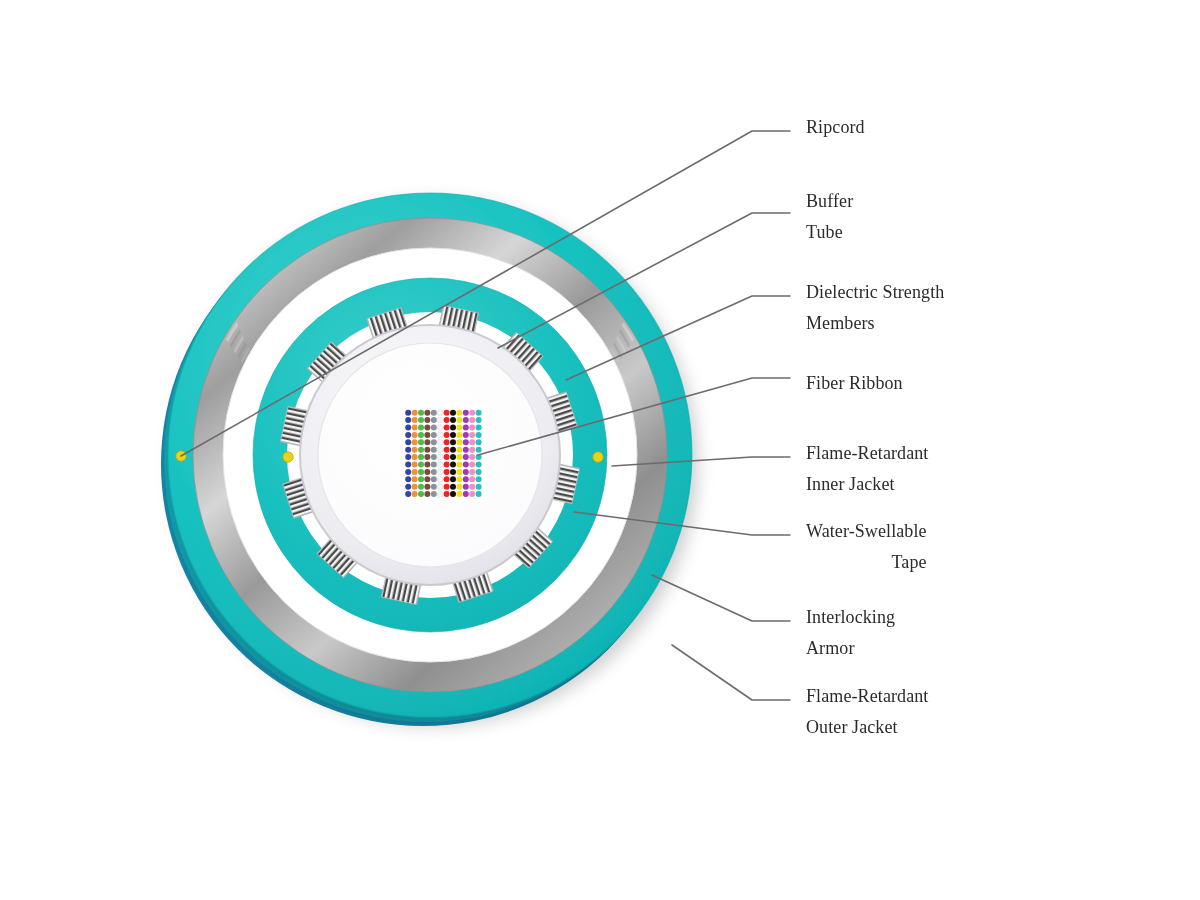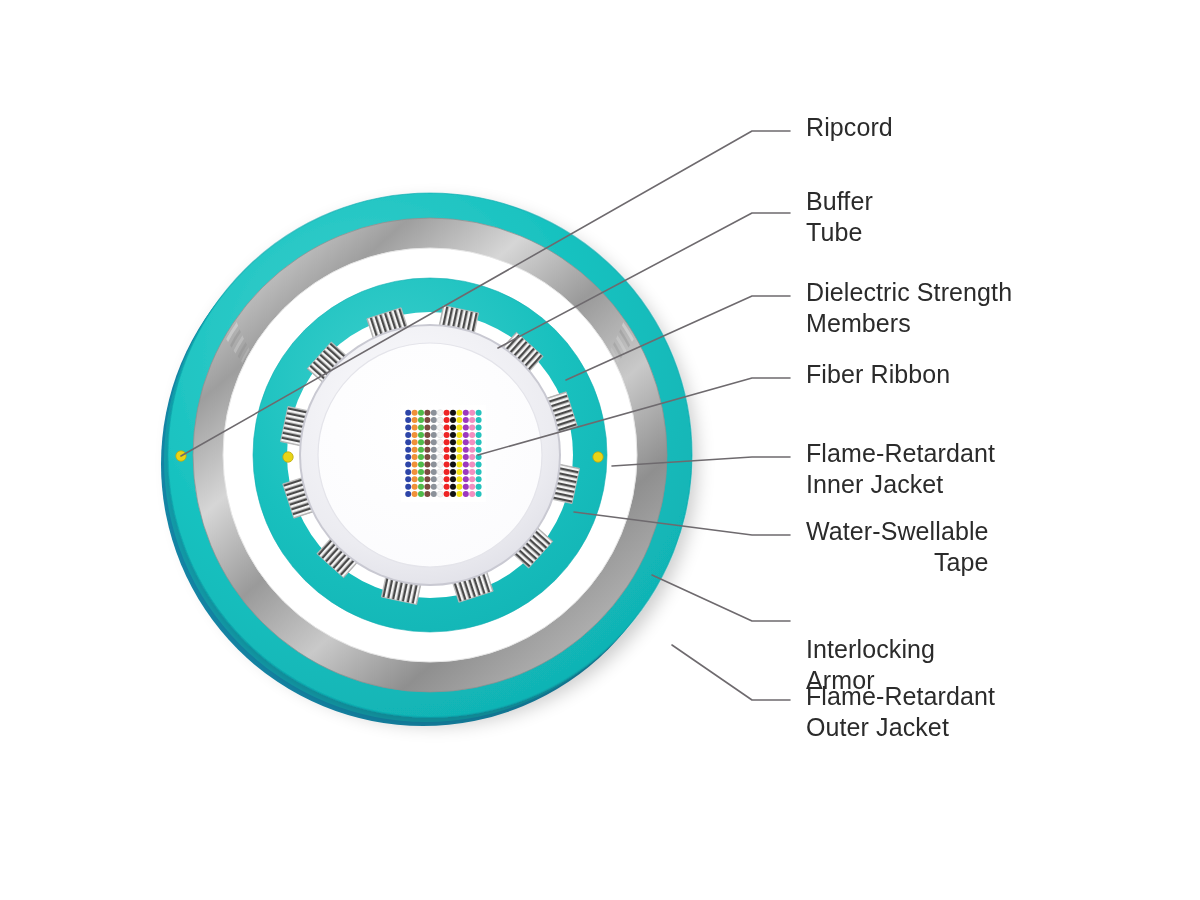--- a/index.html
+++ b/index.html
@@ -21,22 +21,22 @@
   }
   #diagram-svg {
     position: absolute;
     left: 0;
     top: 0;
     width: 1200px;
     height: 900px;
   }
   .callout-label {
     position: absolute;
-    font-family: Liberation Sans, sans-serif;
-    font-size: 25px;
+    font-family: Liberation Serif, serif;
+    font-size: 18px;
     line-height: 31px;
     color: #2b2b2b;
     white-space: pre;
     letter-spacing: 0.1px;
   }
 </style>
 </head>
 <body>
 
 <div id="stage">
@@ -350,24 +350,24 @@
         <polyline points="672,645 752,700 790,700" fill="none" stroke="#6e6a6e" stroke-width="1.6" stroke-linejoin="round" stroke-linecap="round"></polyline>
       </g>
   </svg>
 
   <div id="labels-layer">
       <div class="callout-label" style="left: 806px; top: 112px;">Ripcord</div>
       <div class="callout-label" style="left: 806px; top: 186px;">Buffer
 Tube</div>
       <div class="callout-label" style="left: 806px; top: 277px;">Dielectric Strength
 Members</div>
-      <div class="callout-label" style="left: 806px; top: 359px;">Fiber Ribbon</div>
+      <div class="callout-label" style="left: 806px; top: 368px;">Fiber Ribbon</div>
       <div class="callout-label" style="left: 806px; top: 438px;">Flame-Retardant
 Inner Jacket</div>
       <div class="callout-label" style="left: 806px; top: 516px; text-align: right;">Water-Swellable
 Tape</div>
-      <div class="callout-label" style="left: 806px; top: 634px;">Interlocking
+      <div class="callout-label" style="left: 806px; top: 602px;">Interlocking
 Armor</div>
       <div class="callout-label" style="left: 806px; top: 681px;">Flame-Retardant
 Outer Jacket</div>
     </div>
 
 </div>
 
 </body></html>

